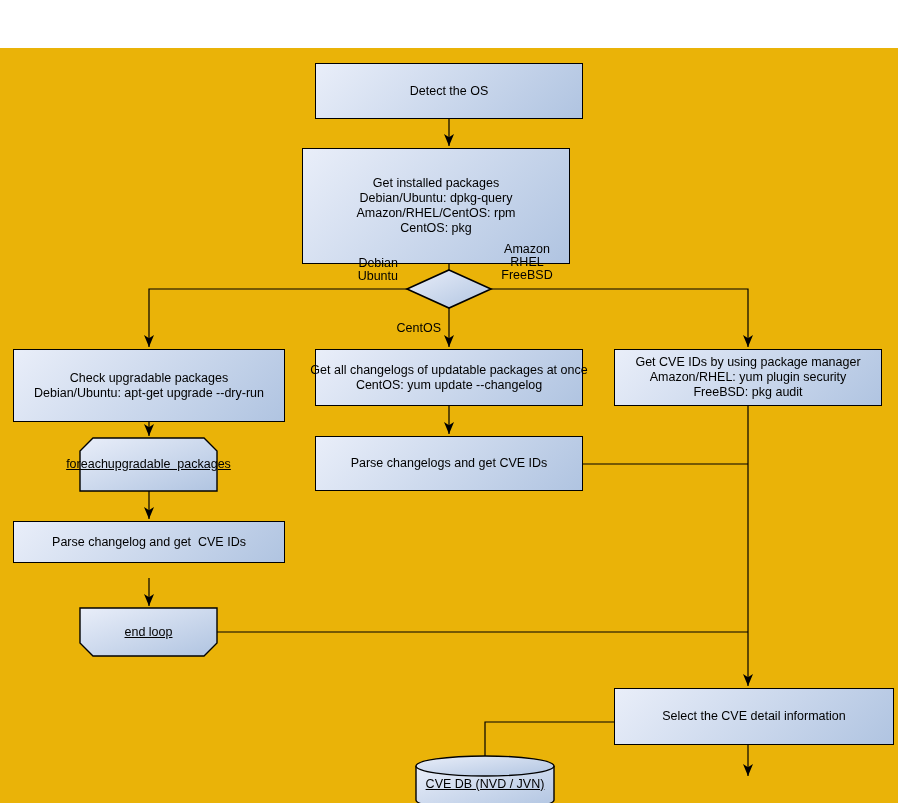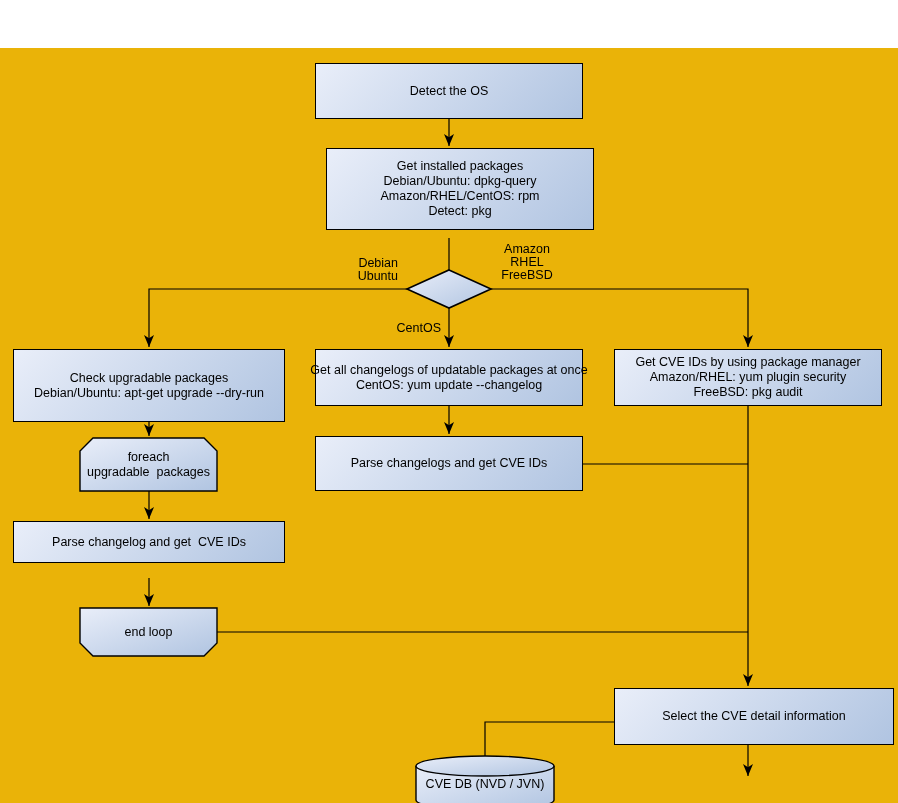--- a/index.html
+++ b/index.html
@@ -13,22 +13,22 @@
   .shape { stroke:var(--stroke,#000); stroke-width:1.4px; fill:url(#nodeGrad); }
   .shape.diamond { stroke-width:1.6px; }
   .node {
     position:absolute; box-sizing:border-box;
     display:flex; flex-direction:column; align-items:center; justify-content:center;
     background:linear-gradient(135deg, var(--fs,#e9eef9) 0%, var(--fe,#b0c4e1) 100%);
     border:1.4px solid var(--stroke,#000);
   }
   .overlay {
     position:absolute; box-sizing:border-box;
-    display:flex; flex-direction:column; align-items:center; justify-content:center;
-    background:transparent; border:none;
+    display:flex; flex-direction:row; align-items:center; justify-content:center;
+    background:transparent; border:none;text-decoration:underline;
   }
   .ln {
     display:block; font-size:12.5px; line-height:15px;
     white-space:pre; text-align:center;
   }
   .edge-label {
     position:absolute; font-size:12.5px; line-height:13px;
   }
   .edge-label .ln { line-height:13px; }
   .al-r { text-align:right; }
@@ -69,25 +69,25 @@
     <polygon class="shape" points="93,390 204,390 217,403 217,443 80,443 80,403"></polygon>
     <polygon class="shape" points="80,560 217,560 217,595 204,608 93,608 80,595"></polygon>
     <path class="shape" d="M416,718 L416,752 A69,10 0 0 0 554,752 L554,718"></path>
     <ellipse class="shape" cx="485" cy="718" rx="69" ry="10"></ellipse>
   </svg>
 
   <div class="node" style="left:315px;top:15px;width:268px;height:56px">
     <span class="ln">Detect the OS</span>
   </div>
 
-  <div class="node" style="left:326px;top:100px;width:268px;height:82px">
+  <div class="node" style="left:302px;top:100px;width:268px;height:116px">
     <span class="ln">Get installed packages</span>
     <span class="ln">Debian/Ubuntu: dpkg-query</span>
     <span class="ln">Amazon/RHEL/CentOS: rpm</span>
-    <span class="ln">Detect: pkg</span>
+    <span class="ln">CentOS: pkg</span>
   </div>
 
   <div class="node" style="left:13px;top:301px;width:272px;height:73px">
     <span class="ln">Check upgradable packages</span>
     <span class="ln">Debian/Ubuntu: apt-get upgrade --dry-run</span>
   </div>
 
   <div class="overlay" style="left:80px;top:390px;width:137px;height:53px">
     <span class="ln">foreach</span>
     <span class="ln">upgradable  packages</span>

